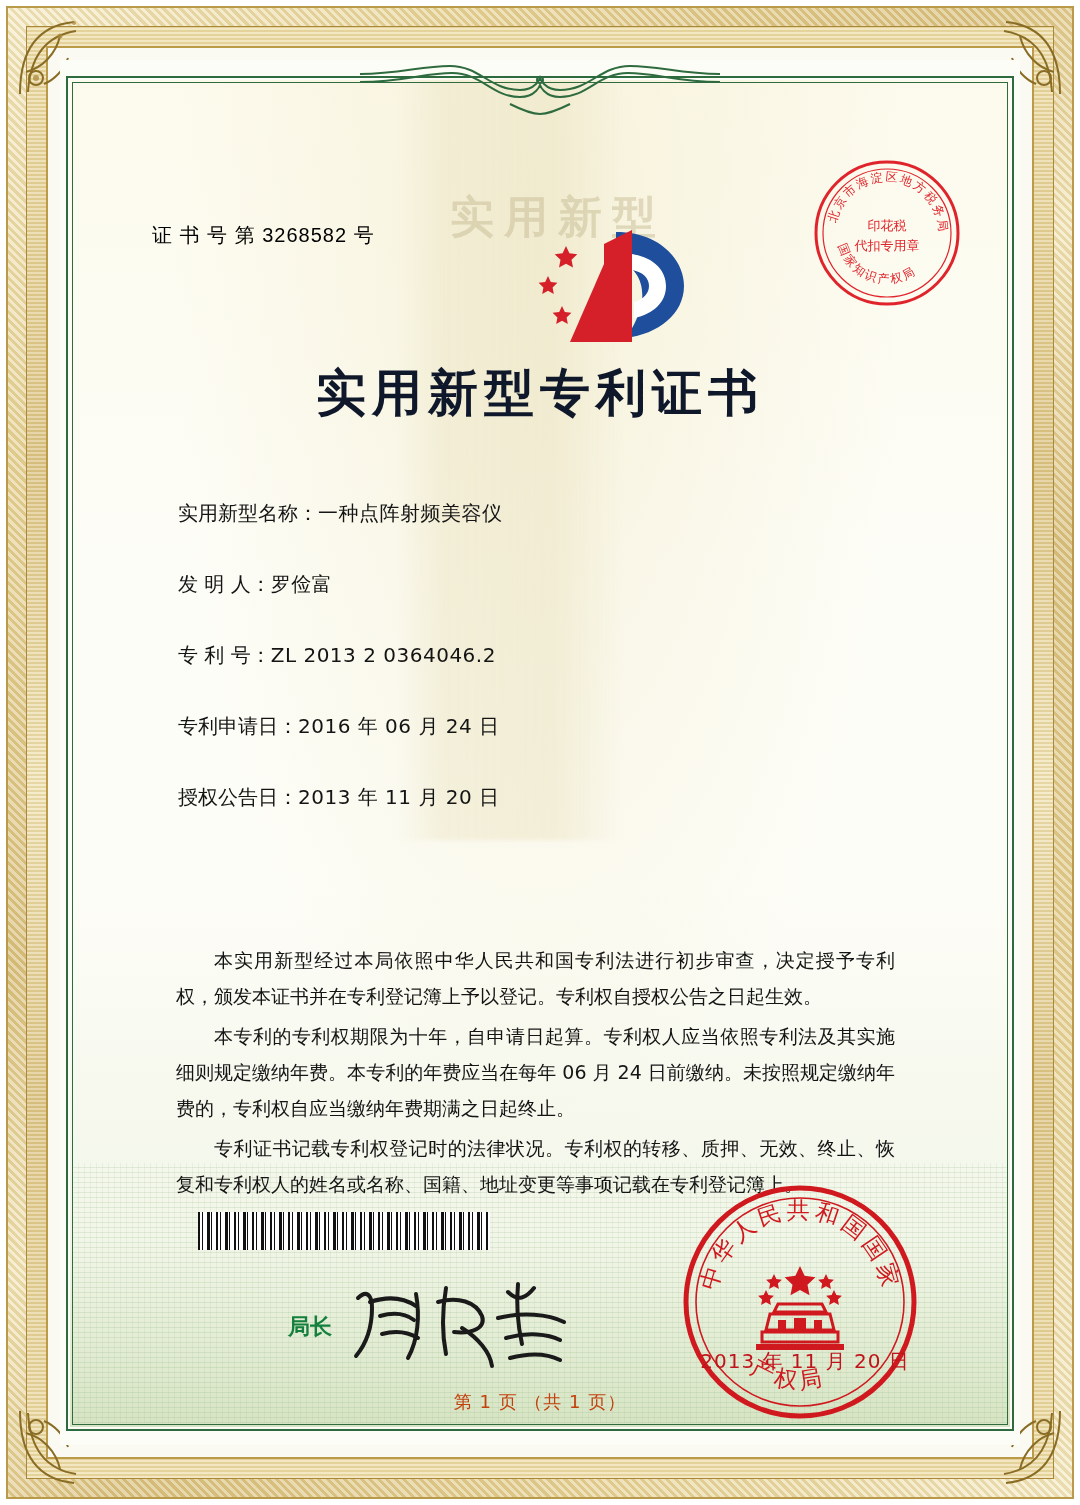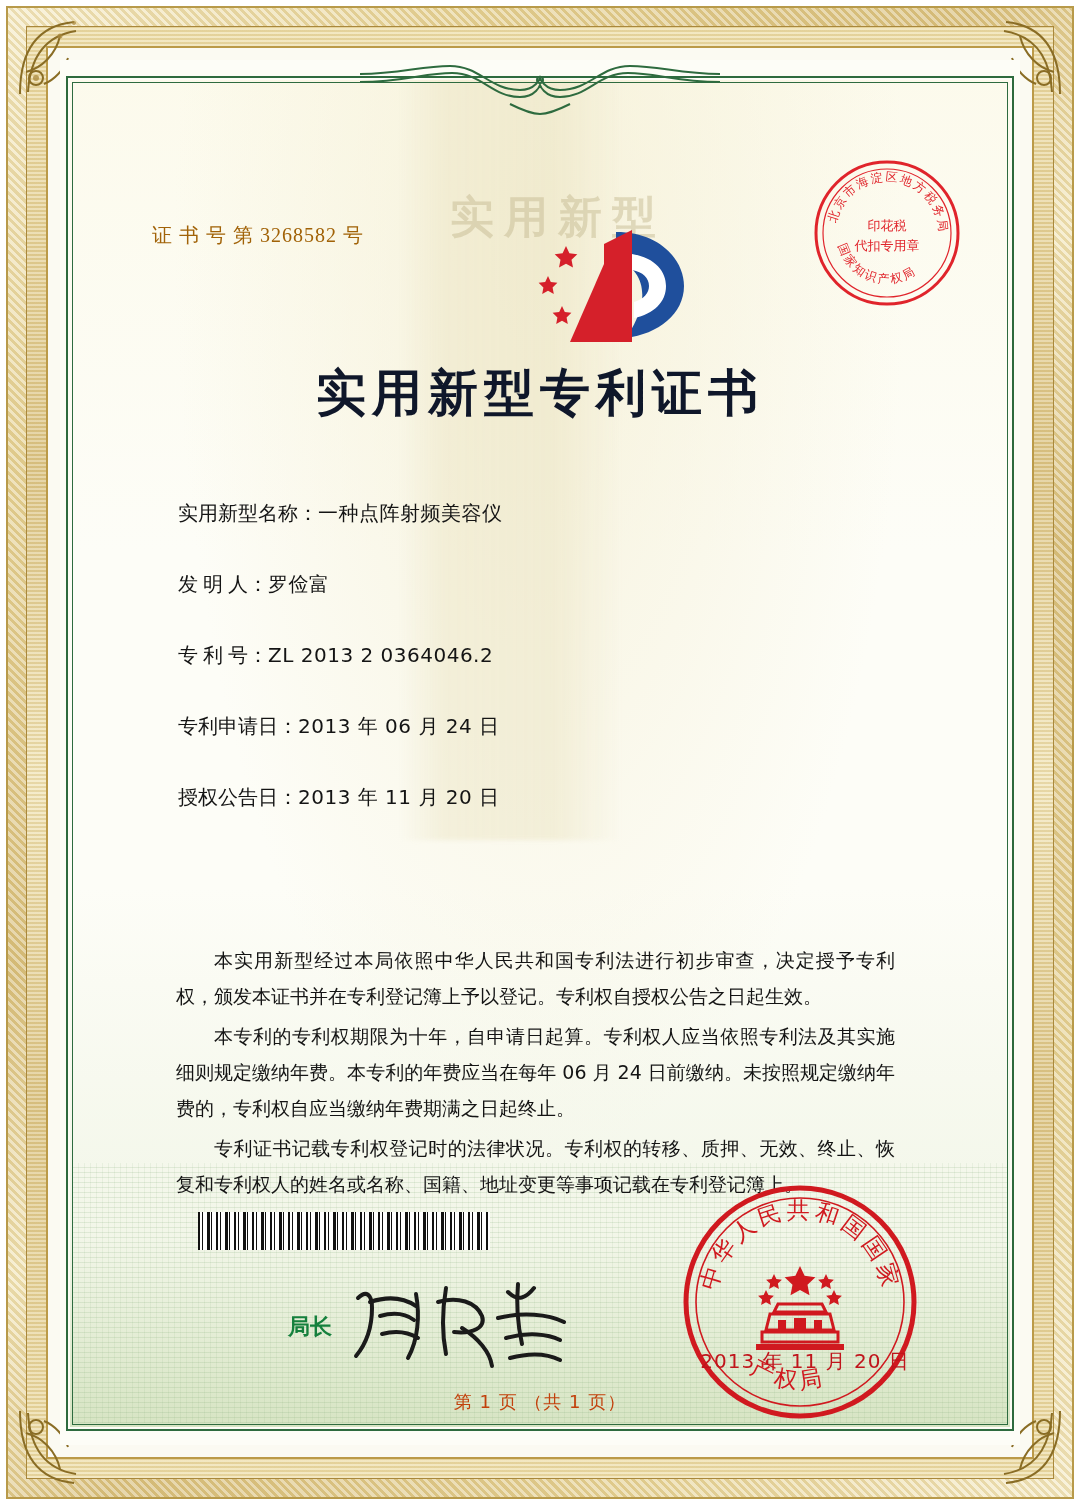--- a/index.html
+++ b/index.html
@@ -147,23 +147,23 @@
     letter-spacing: 10px;
     color: rgba(192,182,140,0.45);
     font-weight: bold;
     white-space: nowrap;
   }
 
   
   .cert-no {
     position: absolute;
     left: 92px; top: 162px;
-    font-family: Liberation Serif, serif;
+    font-family: Liberation Sans, sans-serif;
     font-size: 20px;
-    color: #a16207;
+    color: #000000;
     letter-spacing: 1px;
     white-space: nowrap;
   }
 
   
   .logo {
     position: absolute;
     left: 448px; top: 150px;
     width: 190px; height: 145px;
   }
@@ -194,21 +194,21 @@
     left: 118px; top: 440px;
     width: 760px;
   }
   .field-row {
     font-family: "DejaVu Sans", sans-serif;
     font-size: 20px;
     color: #141414;
     margin-bottom: 44px;
     white-space: nowrap;
   }
-  .field-row .lbl { letter-spacing: 0px; font-family: Liberation Serif, serif; }
+  .field-row .lbl { letter-spacing: 0px; }
   .field-row .val { letter-spacing: 0.5px; }
 
   
   .body-text {
     position: absolute;
     left: 116px; top: 882px;
     width: 730px;
     font-family: "DejaVu Sans", sans-serif;
     font-size: 19px;
     line-height: 36px;
@@ -406,21 +406,21 @@
       <div class="field-row">
         <span class="lbl">实用新型名称：</span><span class="val">一种点阵射频美容仪</span>
       </div>
       <div class="field-row">
         <span class="lbl">发  明  人：</span><span class="val">罗俭富</span>
       </div>
       <div class="field-row">
         <span class="lbl">专  利  号：</span><span class="val">ZL 2013 2 0364046.2</span>
       </div>
       <div class="field-row">
-        <span class="lbl">专利申请日：</span><span class="val">2013 年 06 月 24 日</span>
+        <span class="lbl">专利申请日：</span><span class="val">2016 年 06 月 24 日</span>
       </div>
       <div class="field-row">
         <span class="lbl">授权公告日：</span><span class="val">2013 年 11 月 20 日</span>
       </div>
     </div>
 
     <div class="body-text">
       <p>本实用新型经过本局依照中华人民共和国专利法进行初步审查，决定授予专利权，颁发本证书并在专利登记簿上予以登记。专利权自授权公告之日起生效。</p>
       <p>本专利的专利权期限为十年，自申请日起算。专利权人应当依照专利法及其实施细则规定缴纳年费。本专利的年费应当在每年 06 月 24 日前缴纳。未按照规定缴纳年费的，专利权自应当缴纳年费期满之日起终止。</p>
       <p>专利证书记载专利权登记时的法律状况。专利权的转移、质押、无效、终止、恢复和专利权人的姓名或名称、国籍、地址变更等事项记载在专利登记簿上。</p>

